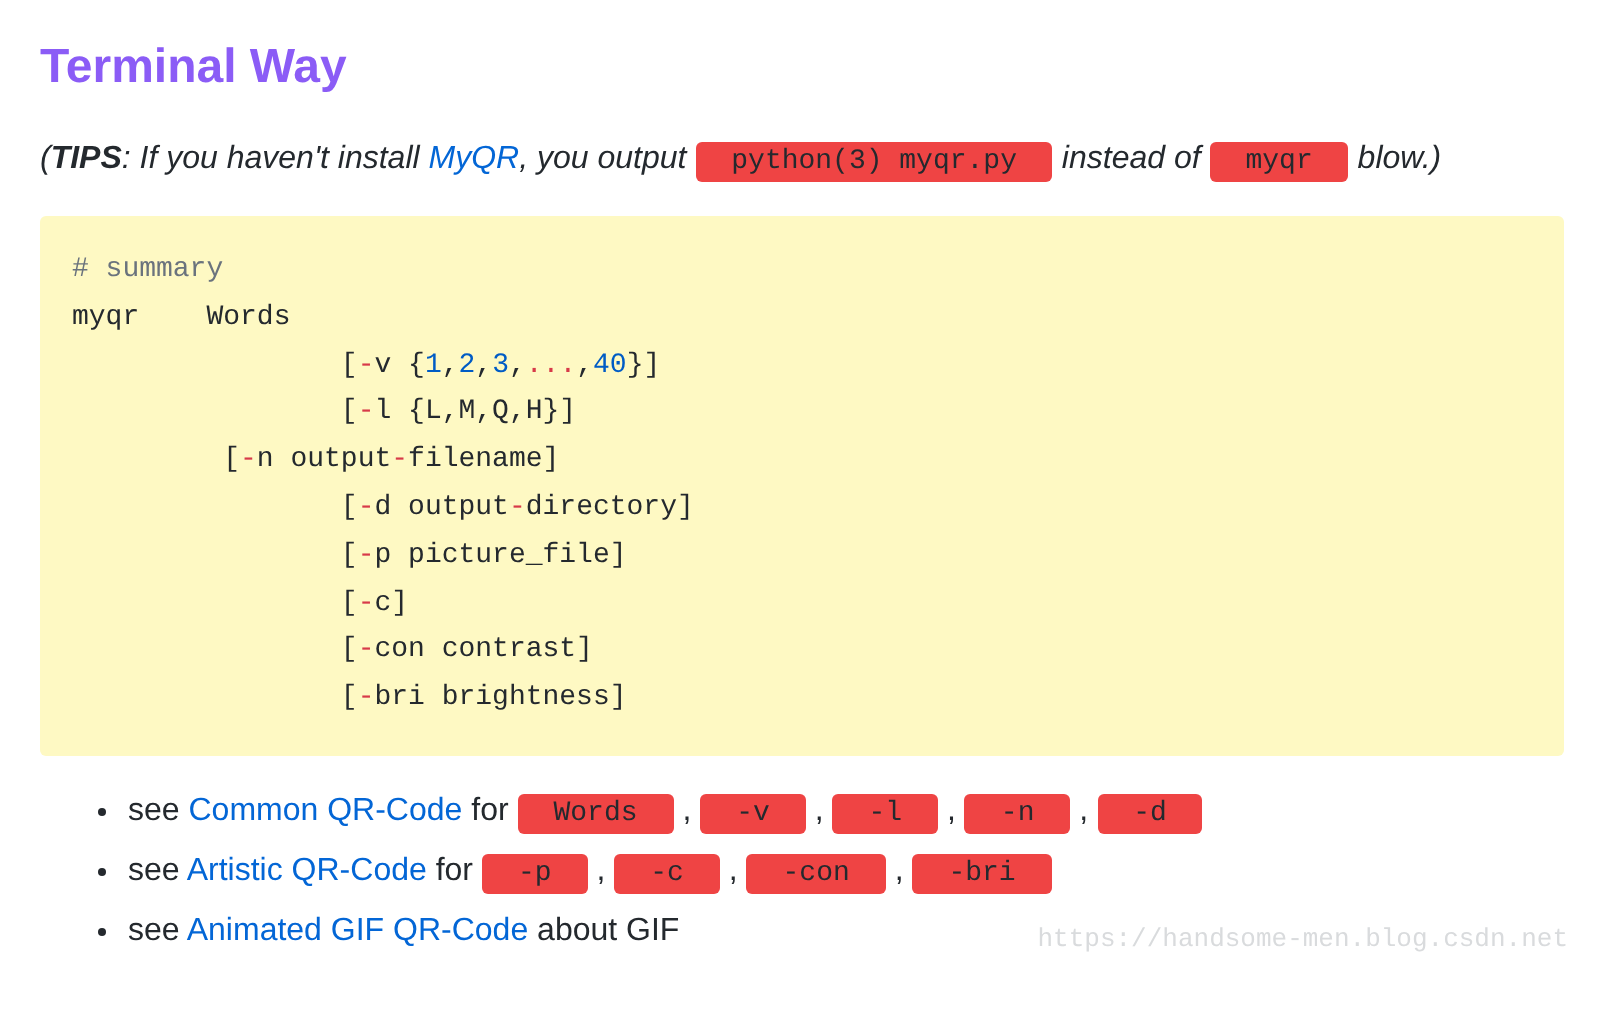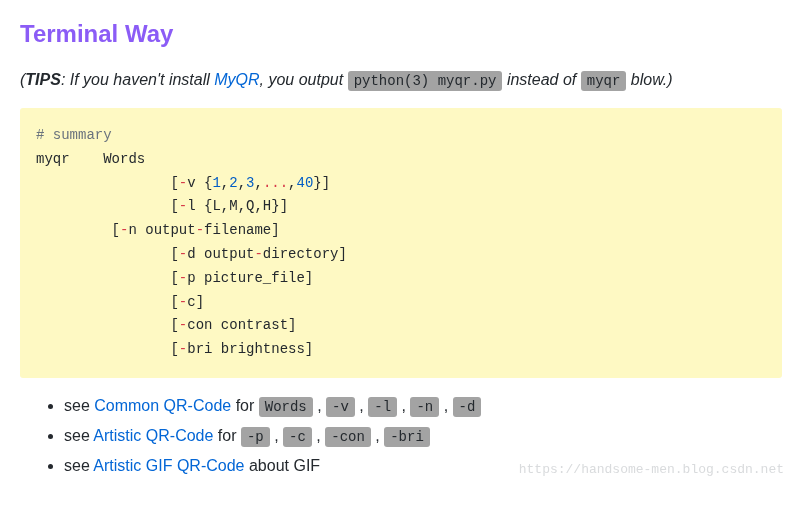--- a/index.html
+++ b/index.html
@@ -31,22 +31,22 @@
     color: #0366d6;
     text-decoration: none;
     font-style: italic;
   }
   a.link-plain {
     color: #0366d6;
     text-decoration: none;
   }
   code.inline {
     font-family: SFMono-Regular, Consolas, "Liberation Mono", Menlo, monospace;
-    background: #a3a3a3;
-    padding: 2px 6px;
+    background: #ef4444;
+    padding: 2px 18px;
     border-radius: 3px;
     font-size: 14px;
     font-style: normal;
     color: #24292e;
   }
   pre.codeblock {
     background: #fef9c3;
     border-radius: 3px;
     padding: 16px;
     margin: 0 0 16px 0;
@@ -99,17 +99,17 @@
 <span class="tok-plain">                [</span><span class="tok-op">-</span><span class="tok-plain">bri brightness]</span></pre>
 
 <ul class="link-list">
   <li>
     <span>see </span><a href="#" class="link-plain">Common QR-Code</a><span> for </span><code class="inline">Words</code><span> , </span><code class="inline">-v</code><span> , </span><code class="inline">-l</code><span> , </span><code class="inline">-n</code><span> , </span><code class="inline">-d</code>
   </li>
   <li>
     <span>see </span><a href="#" class="link-plain">Artistic QR-Code</a><span> for </span><code class="inline">-p</code><span> , </span><code class="inline">-c</code><span> , </span><code class="inline">-con</code><span> , </span><code class="inline">-bri</code>
   </li>
   <li>
-    <span>see </span><a href="#" class="link-plain">Artistic GIF QR-Code</a><span> about GIF</span>
+    <span>see </span><a href="#" class="link-plain">Animated GIF QR-Code</a><span> about GIF</span>
   </li>
 </ul>
 
 <div class="watermark">https://handsome-men.blog.csdn.net</div>
 
 </body></html>

